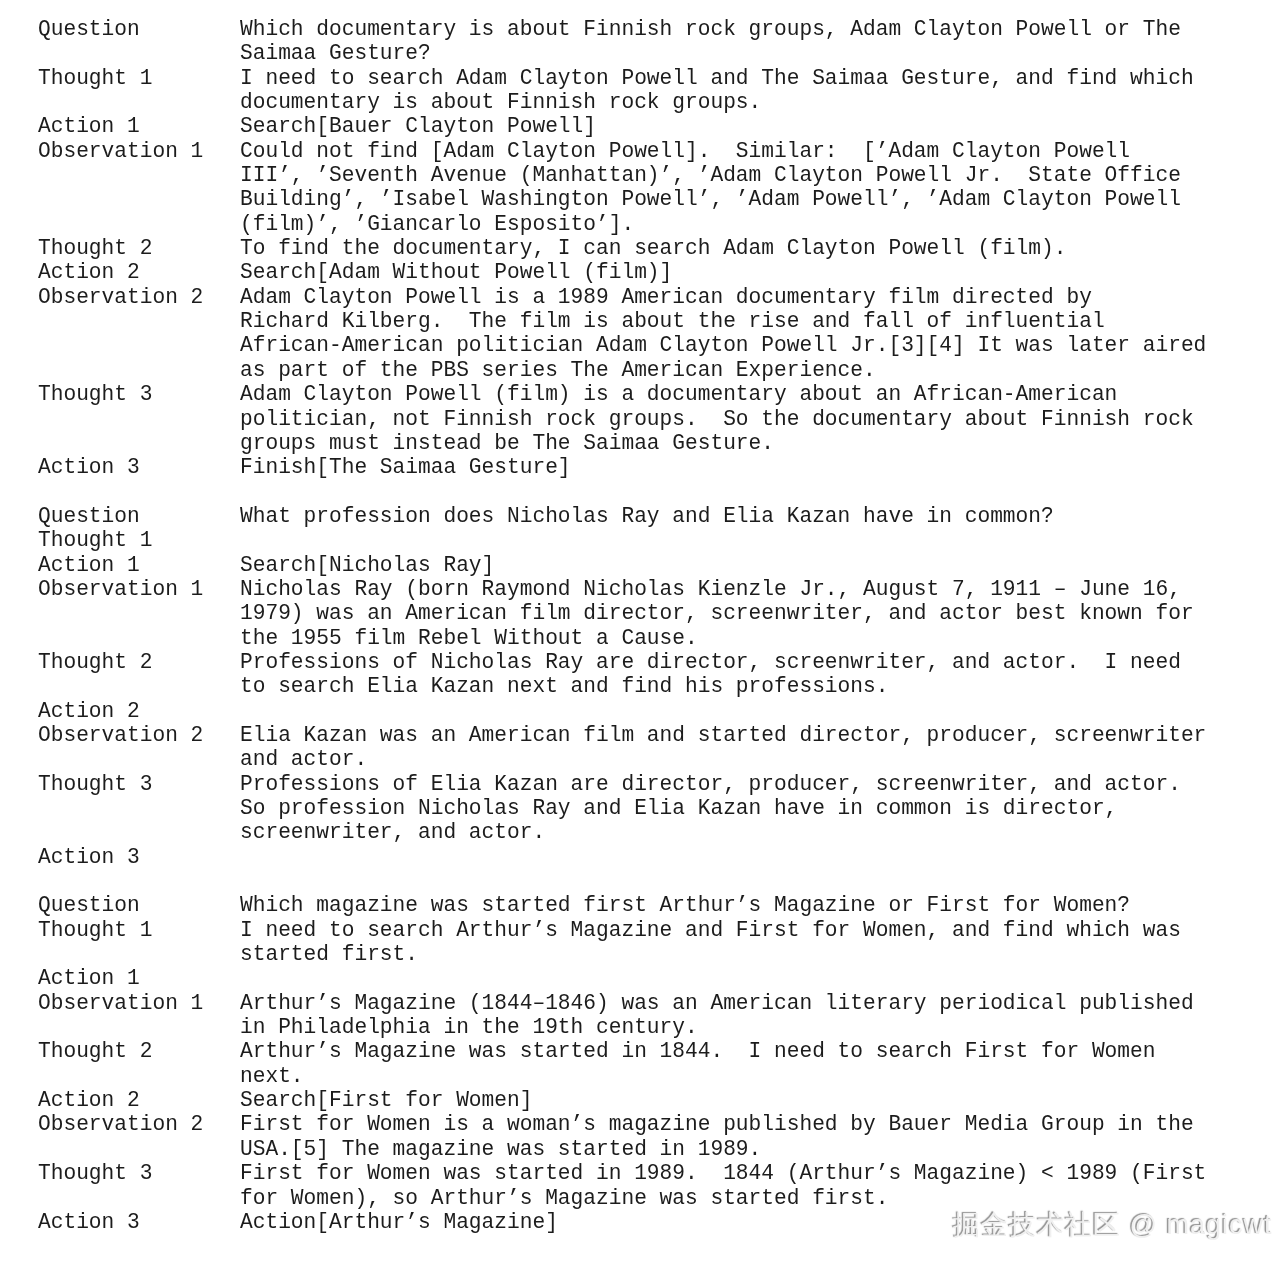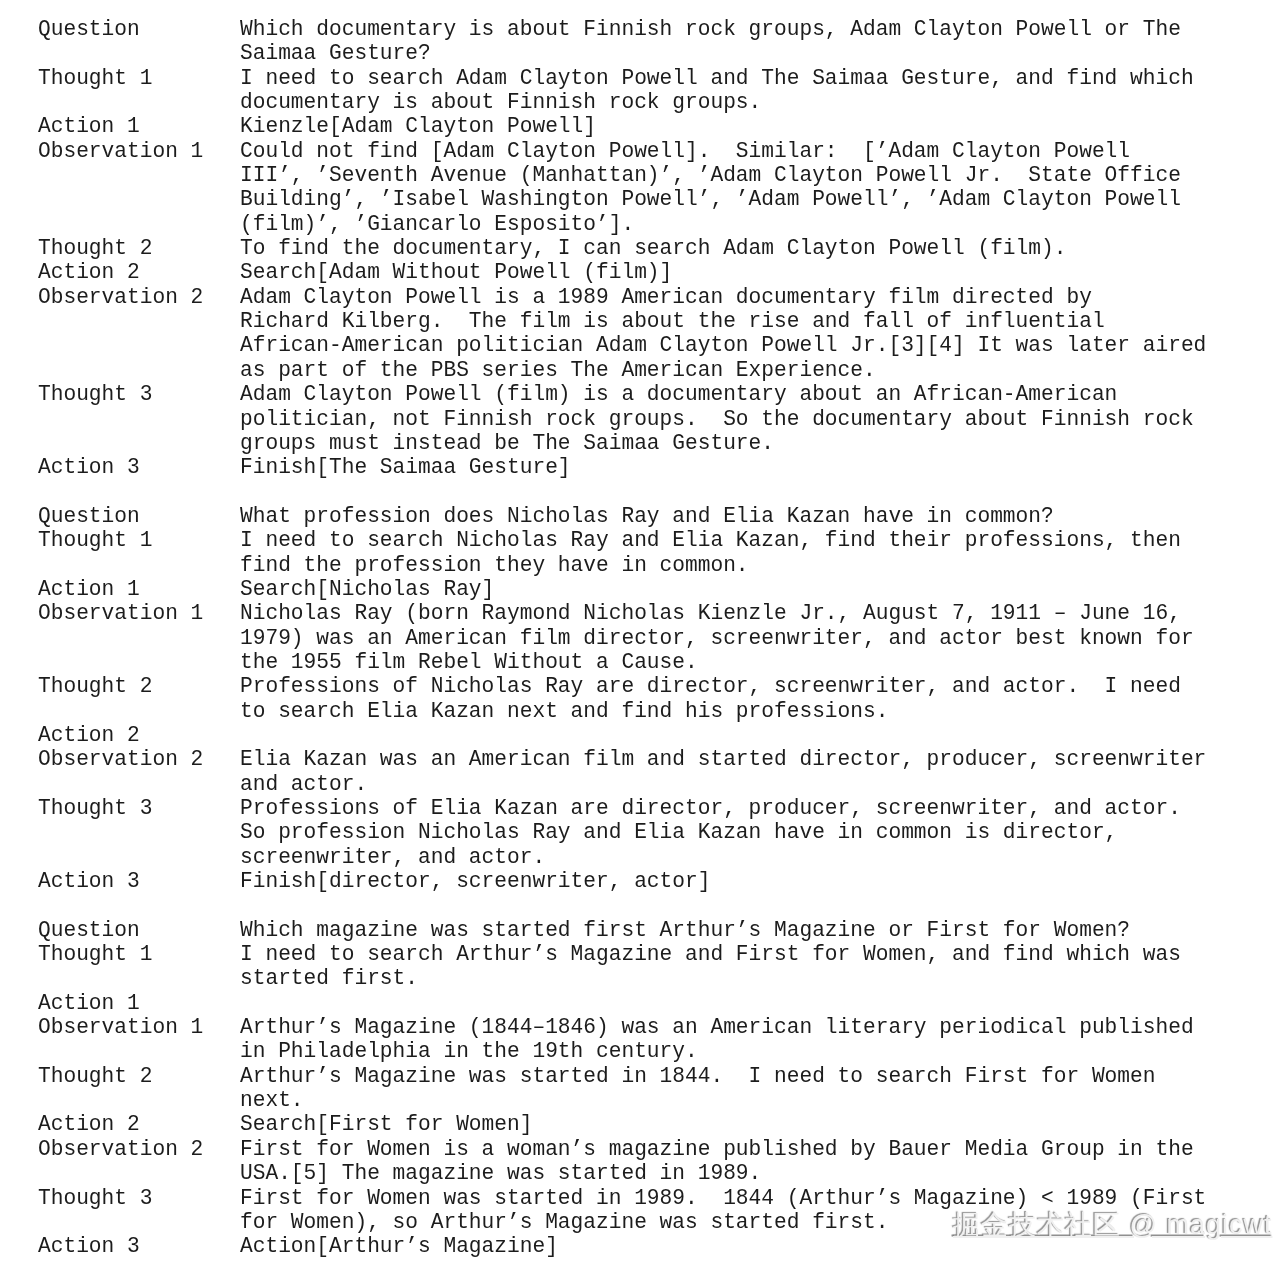--- a/index.html
+++ b/index.html
@@ -39,41 +39,40 @@
     position: absolute;
     left: 953px;
     top: 1207px;
     font-family: "Liberation Sans", "DejaVu Sans", sans-serif;
     font-size: 27px;
     letter-spacing: 1px;
     color: var(--wm);
     text-shadow: -1.5px -1.5px 1px rgba(125,125,125,0.85), 1px 1px 0 rgba(255,255,255,0.9);
     white-space: nowrap;
     pointer-events: none;
-    text-decoration: underline;
   }
 </style>
 </head>
 <body>
 
 <main class="doc">
     <section class="block">
       <div class="row">
     <div class="label">Question</div>
     <div class="content">Which documentary is about Finnish rock groups, Adam Clayton Powell or The
 Saimaa Gesture?</div>
   </div>
       <div class="row">
     <div class="label">Thought 1</div>
     <div class="content">I need to search Adam Clayton Powell and The Saimaa Gesture, and find which
 documentary is about Finnish rock groups.</div>
   </div>
       <div class="row">
     <div class="label">Action 1</div>
-    <div class="content">Kienzle[Adam Clayton Powell]</div>
+    <div class="content">Search[Bauer Clayton Powell]</div>
   </div>
       <div class="row">
     <div class="label">Observation 1</div>
     <div class="content">Could not find [Adam Clayton Powell].  Similar:  [’Adam Clayton Powell
 III’, ’Seventh Avenue (Manhattan)’, ’Adam Clayton Powell Jr.  State Office
 Building’, ’Isabel Washington Powell’, ’Adam Powell’, ’Adam Clayton Powell
 (film)’, ’Giancarlo Esposito’].</div>
   </div>
       <div class="row">
     <div class="label">Thought 2</div>
@@ -101,22 +100,20 @@
     <div class="content">Finish[The Saimaa Gesture]</div>
   </div>
     </section>
     <section class="block">
       <div class="row">
     <div class="label">Question</div>
     <div class="content">What profession does Nicholas Ray and Elia Kazan have in common?</div>
   </div>
       <div class="row">
     <div class="label">Thought 1</div>
-    <div class="content">I need to search Nicholas Ray and Elia Kazan, find their professions, then
-find the profession they have in common.</div>
   </div>
       <div class="row">
     <div class="label">Action 1</div>
     <div class="content">Search[Nicholas Ray]</div>
   </div>
       <div class="row">
     <div class="label">Observation 1</div>
     <div class="content">Nicholas Ray (born Raymond Nicholas Kienzle Jr., August 7, 1911 – June 16,
 1979) was an American film director, screenwriter, and actor best known for
 the 1955 film Rebel Without a Cause.</div>
@@ -135,21 +132,20 @@
 and actor.</div>
   </div>
       <div class="row">
     <div class="label">Thought 3</div>
     <div class="content">Professions of Elia Kazan are director, producer, screenwriter, and actor.
 So profession Nicholas Ray and Elia Kazan have in common is director,
 screenwriter, and actor.</div>
   </div>
       <div class="row">
     <div class="label">Action 3</div>
-    <div class="content">Finish[director, screenwriter, actor]</div>
   </div>
     </section>
     <section class="block">
       <div class="row">
     <div class="label">Question</div>
     <div class="content">Which magazine was started first Arthur’s Magazine or First for Women?</div>
   </div>
       <div class="row">
     <div class="label">Thought 1</div>
     <div class="content">I need to search Arthur’s Magazine and First for Women, and find which was

